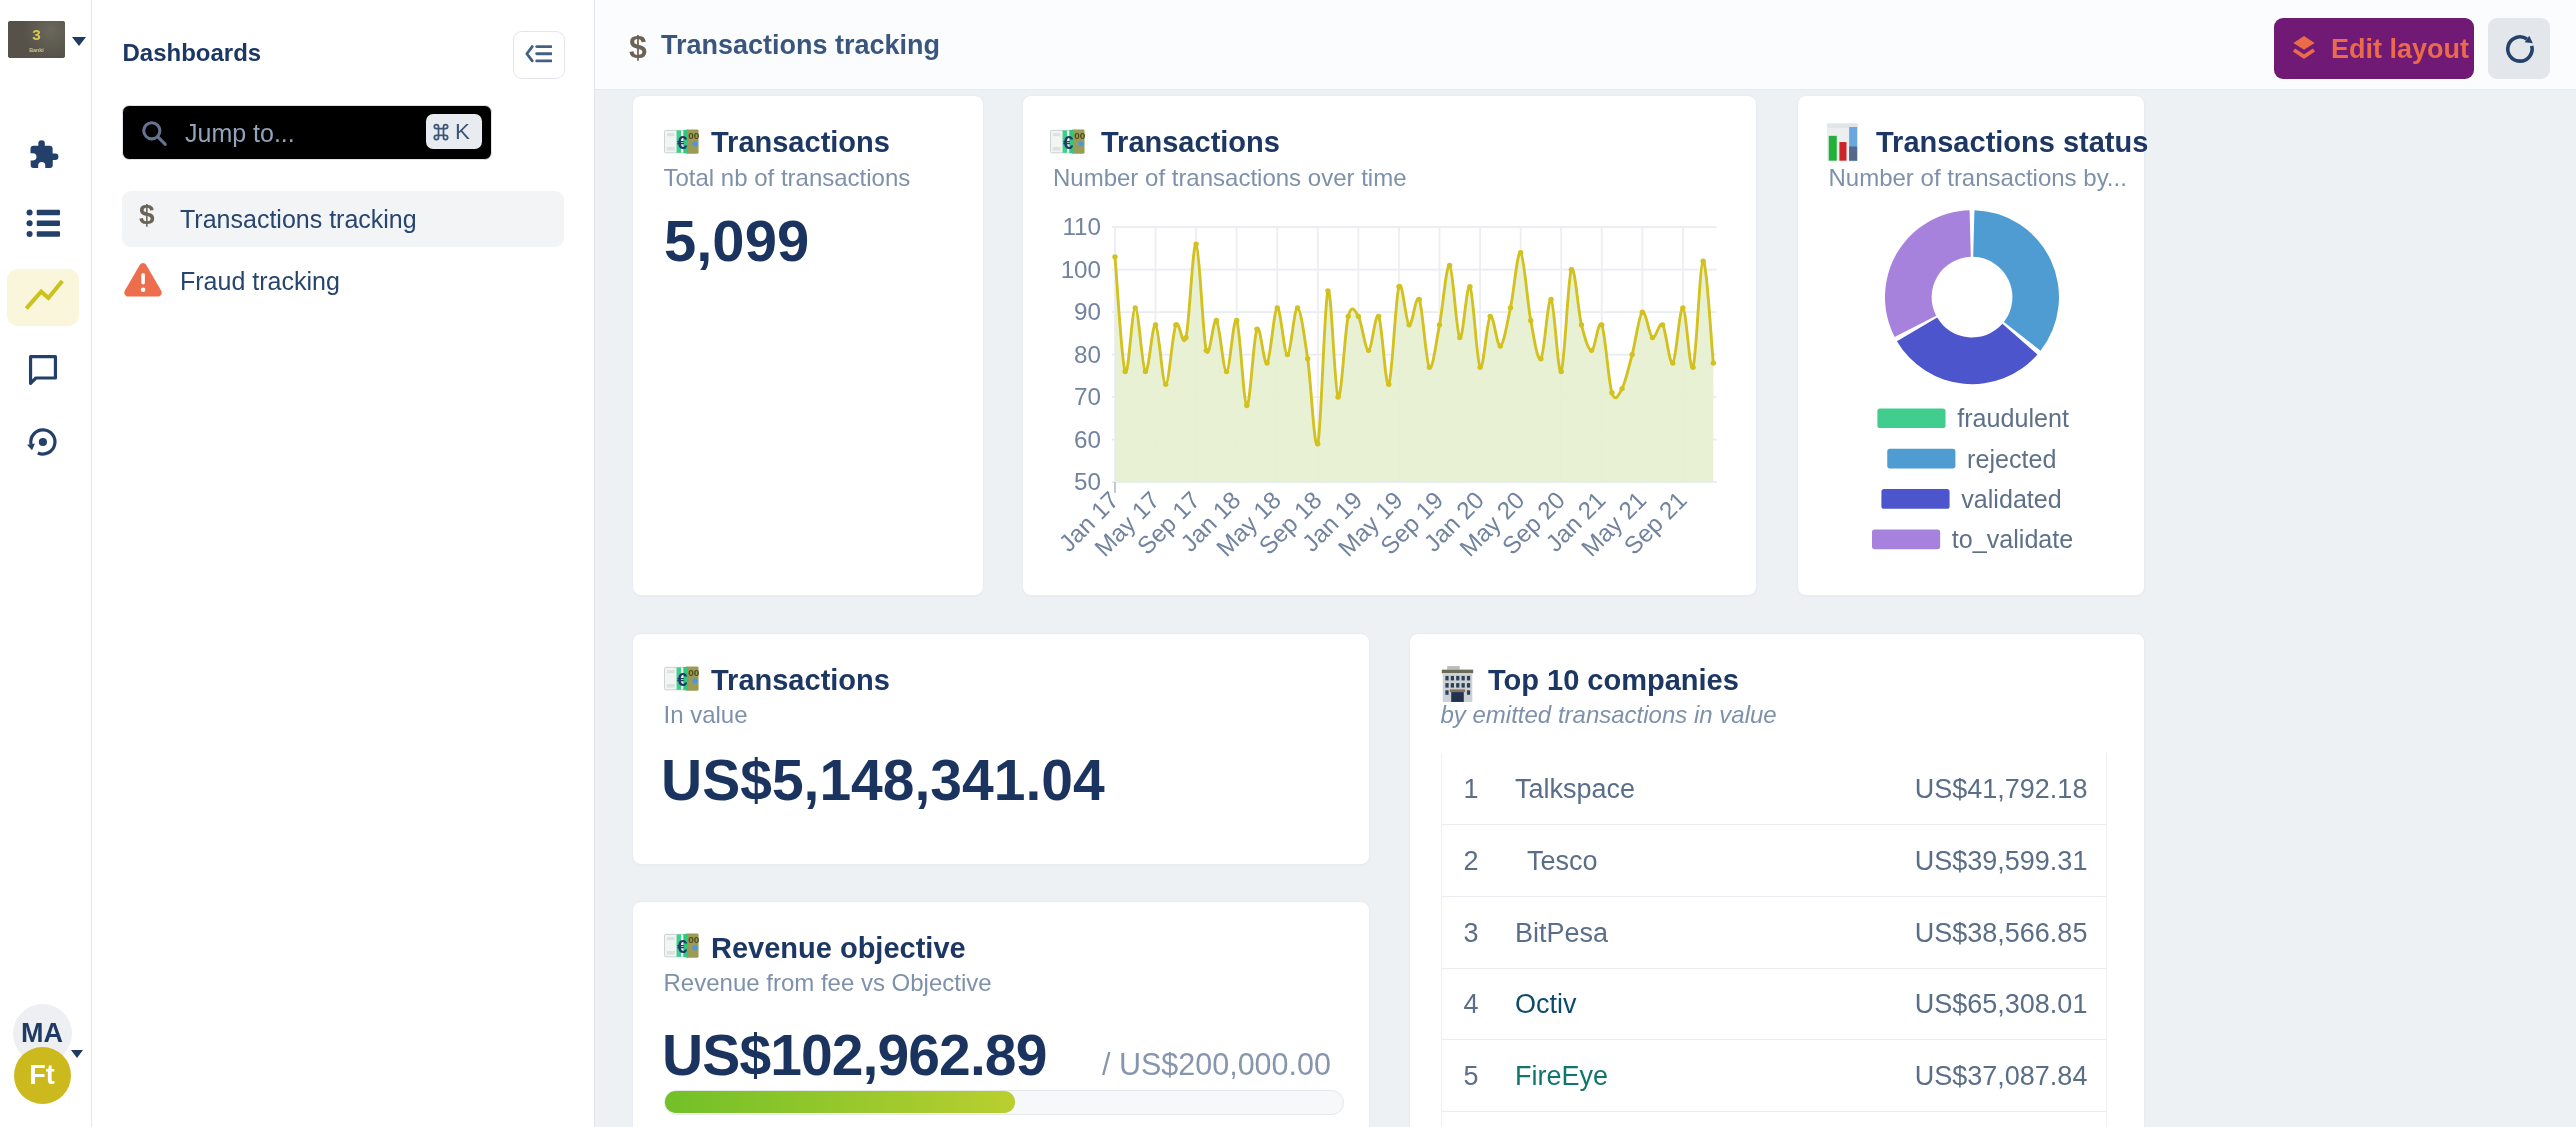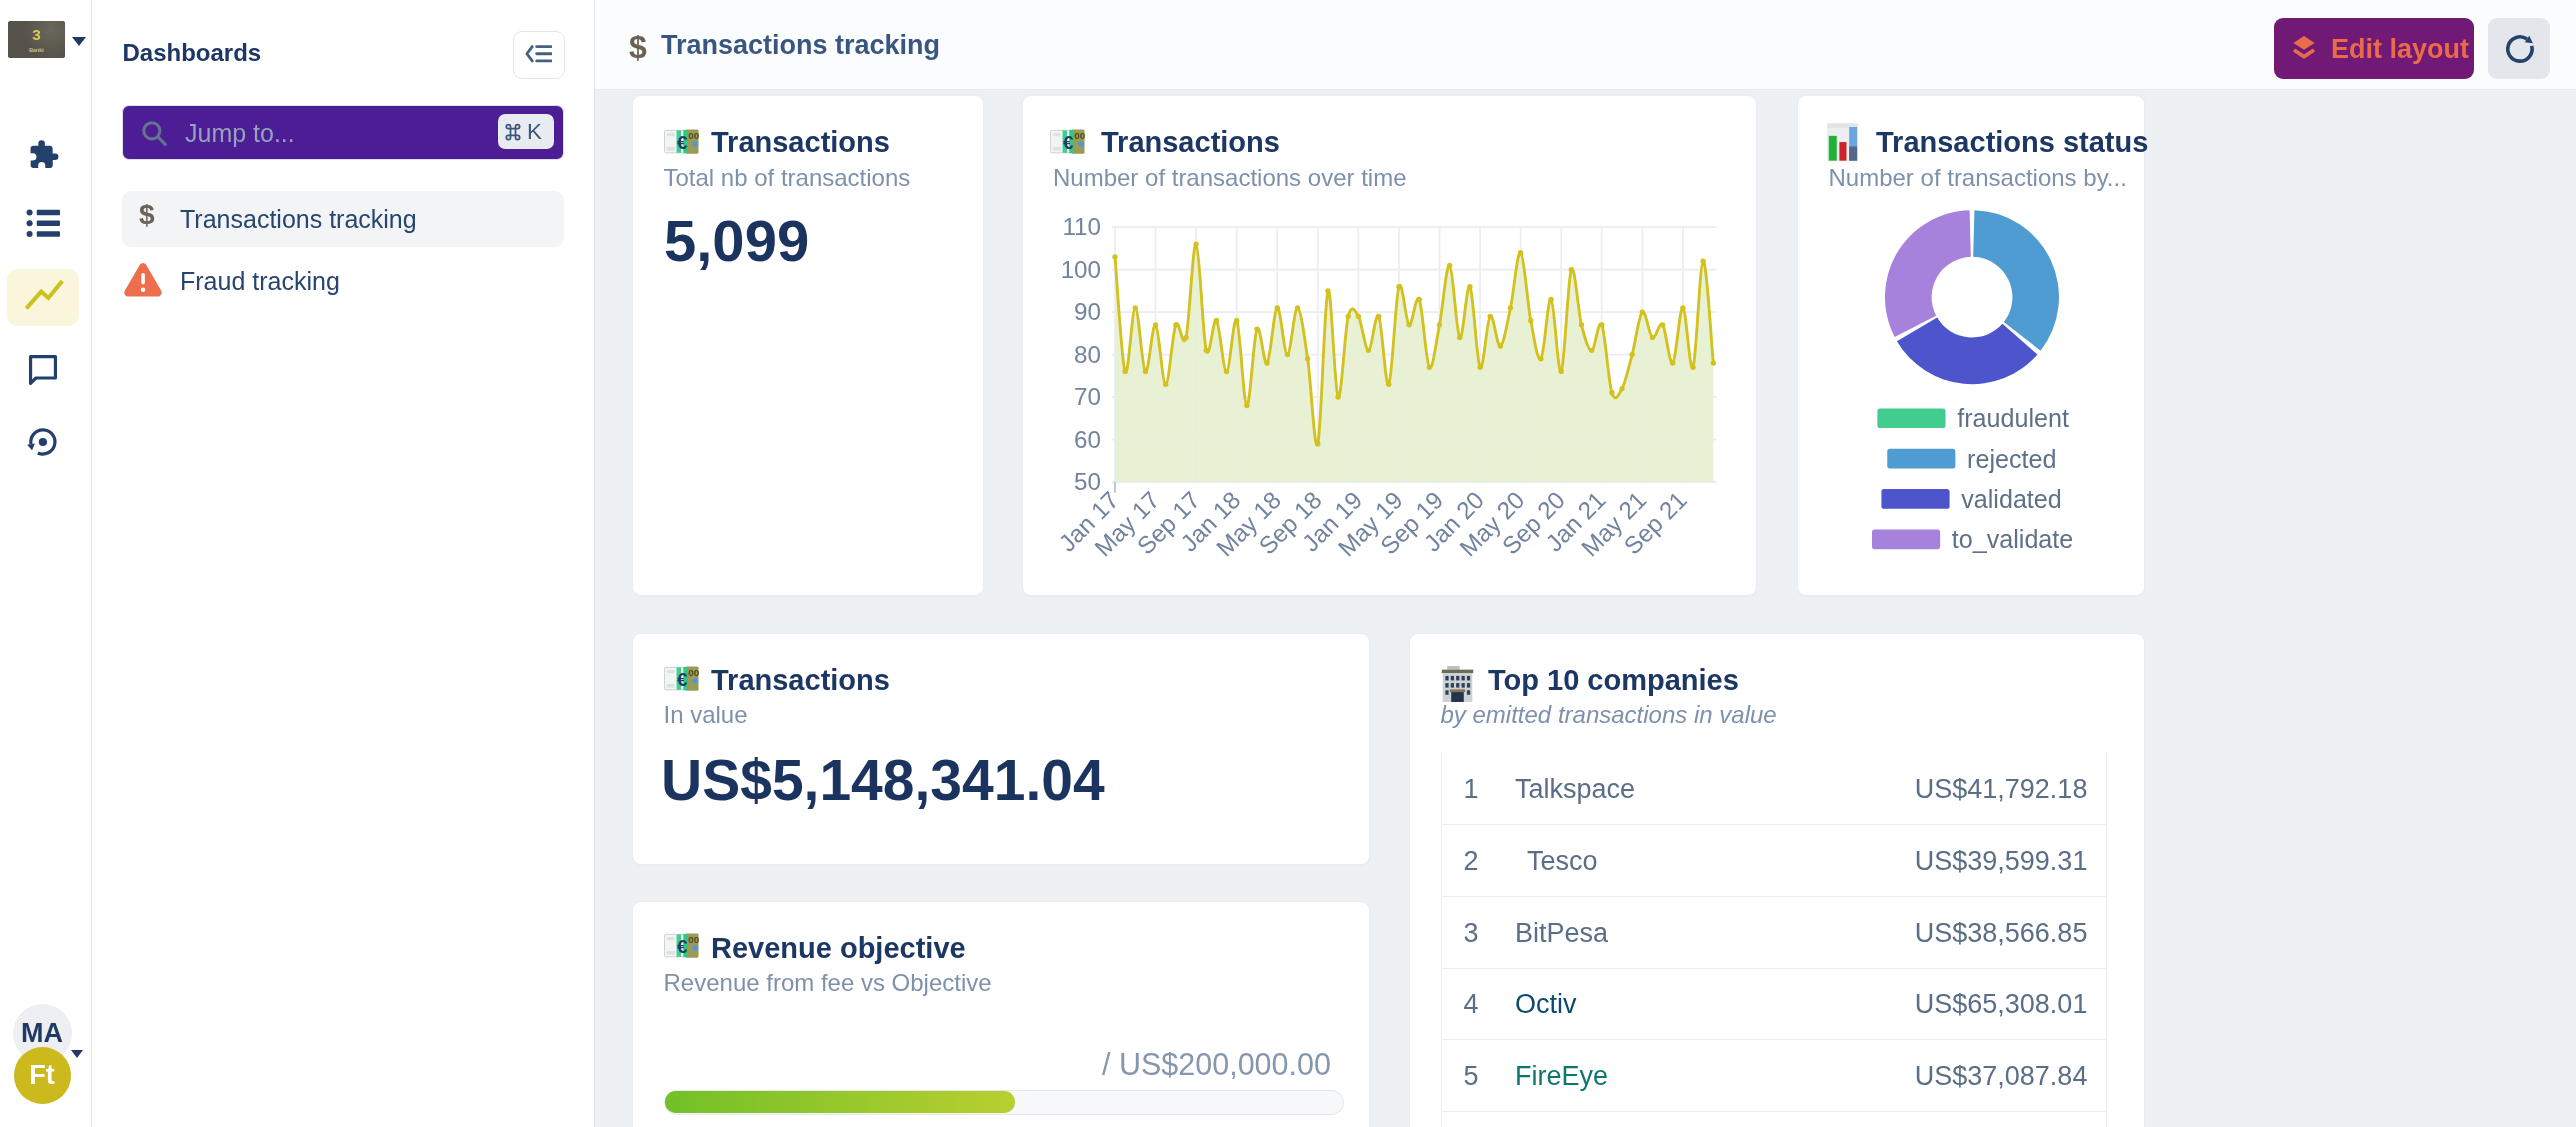--- a/index.html
+++ b/index.html
@@ -66,21 +66,21 @@
   <div class="abs" style="left:30.5px;top:39px;font-size:24px;font-weight:700;color:#1d3764;">Dashboards</div>
   <div class="abs" style="left:421px;top:30.5px;width:52px;height:48px;border:1.8px solid #e2e6ec;border-radius:9px;background:#fff;">
     <svg width="27" height="21.5" viewBox="0 0 30 24" style="position:absolute;left:10.8px;top:11.7px">
       <path d="M8 4 L2 12 L8 20" fill="none" stroke="#46607f" stroke-width="3.2" stroke-linecap="round" stroke-linejoin="round"></path>
       <line x1="13" y1="4" x2="29" y2="4" stroke="#46607f" stroke-width="3.2" stroke-linecap="round"></line>
       <line x1="13" y1="12" x2="29" y2="12" stroke="#46607f" stroke-width="3.2" stroke-linecap="round"></line>
       <line x1="13" y1="20" x2="29" y2="20" stroke="#46607f" stroke-width="3.2" stroke-linecap="round"></line>
     </svg>
   </div>
 
-  <div class="abs" style="left:30px;top:105px;width:442px;height:55px;border:1.8px solid #dfe4eb;border-radius:7.2px;background:#4c1d95;">
+  <div class="abs" style="left:30px;top:105px;width:370px;height:55px;border:1.8px solid #dfe4eb;border-radius:7.2px;background:#000000;">
     <svg width="27" height="27" viewBox="0 0 30 30" style="position:absolute;left:18px;top:13.5px">
       <circle cx="12" cy="12" r="9" fill="none" stroke="#64748f" stroke-width="3.4"></circle>
       <line x1="19" y1="19" x2="27" y2="27" stroke="#64748f" stroke-width="3.4" stroke-linecap="round"></line>
     </svg>
     <div class="abs" style="left:62px;top:12.6px;font-size:25px;color:#93a3ba;">Jump to...</div>
     <div class="abs" style="right:9px;top:8px;width:56px;height:35px;background:#e8ecf1;border-radius:7.2px;">
       <svg width="20" height="20" viewBox="0 0 24 24" style="position:absolute;left:5.4px;top:8px">
         <path d="M9 9 V5.5 A2.5 2.5 0 1 0 6.5 8 H 17.5 A2.5 2.5 0 1 0 15 5.5 V18.5 A2.5 2.5 0 1 0 17.5 16 H6.5 A2.5 2.5 0 1 0 9 18.5 Z" fill="none" stroke="#3c5678" stroke-width="2.1"></path>
       </svg>
       <div class="abs" style="left:29px;top:4.5px;font-size:22.4px;color:#3c5678;">K</div>
@@ -310,20 +310,21 @@
       <rect x="3" y="20" width="9" height="4" fill="#dde1e3"></rect>
       <rect x="14" y="1.5" width="5" height="25" fill="#3bd08d"></rect>
       <rect x="24" y="0.5" width="14.5" height="27" rx="1.5" fill="#9b9b58"></rect>
       <rect x="21.5" y="1" width="4.5" height="26" fill="#2fc87f"></rect>
       <text x="14.5" y="22.5" font-size="21" font-weight="bold" fill="#223a66">€</text>
       <text x="27" y="11" font-size="11" font-weight="bold" fill="#4c4c20">00</text>
       <circle cx="34.5" cy="16.5" r="3" fill="#4f96dc"></circle>
     </svg>
     <div class="ctitle" style="left:70px;top:30px;">Revenue objective</div>
     <div class="csub" style="left:30.5px;top:67px;">Revenue from fee vs Objective</div>
+    <div class="bignum" style="left:29px;top:125px;font-size:57px;letter-spacing:-0.9px;">US$102,962.89</div>
     <div class="abs" style="left:469px;top:147px;font-size:30.5px;color:#8696ad;line-height:1;white-space:nowrap;">/ US$200,000.00</div>
     <div class="abs" style="left:30.5px;top:188px;width:680px;height:25px;background:#f6f8f9;border:1.8px solid #e4e7eb;border-radius:12.6px;">
       <div class="abs" style="left:0;top:0;width:350px;height:21.5px;border-radius:10.8px;background:linear-gradient(90deg,#72c028,#b9cf2f);"></div>
     </div>
   </div>
 
   <div class="card" style="left:814px;top:633px;width:736px;height:610px;">
     <svg width="35" height="36" viewBox="0 0 39 40" style="position:absolute;left:30px;top:32px">
       <rect x="8" y="0" width="14" height="4" fill="#b9bec4"></rect>
       <rect x="2" y="4" width="35" height="4" fill="#6d6a55"></rect>

